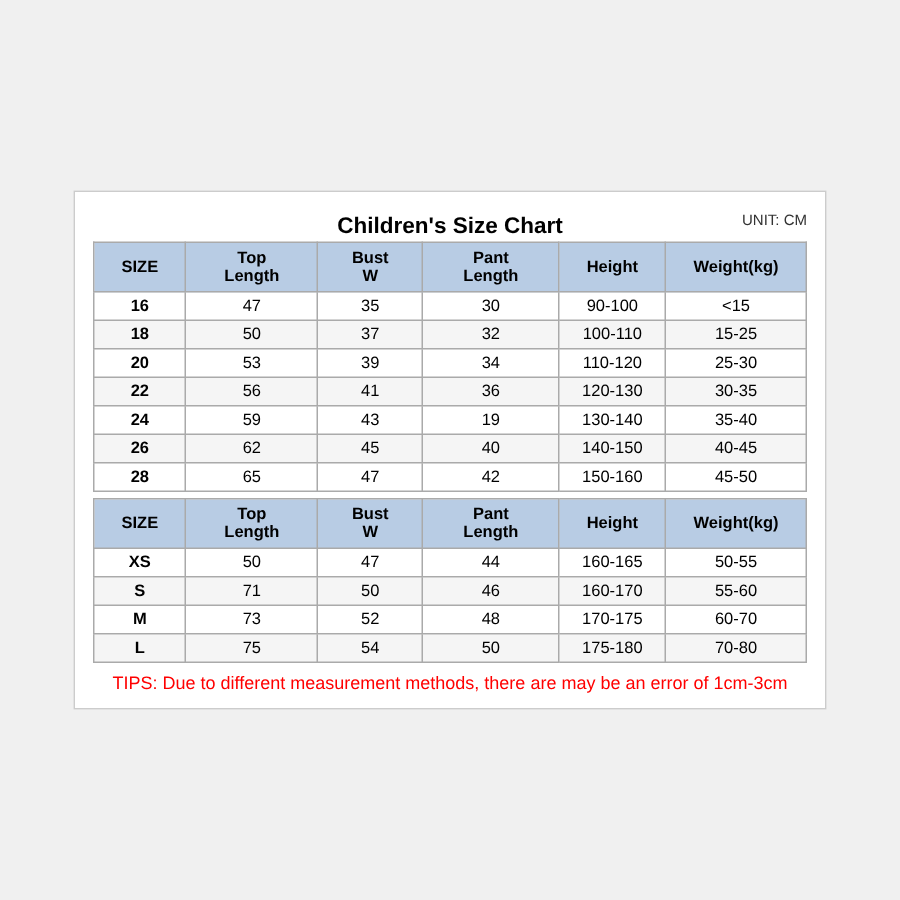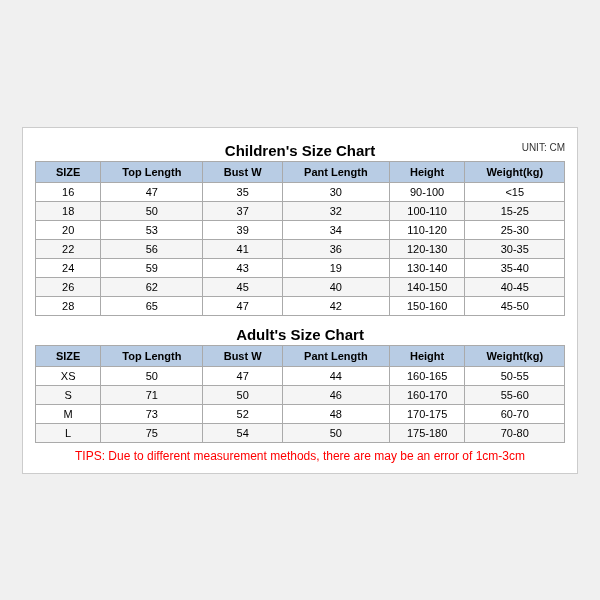--- a/index.html
+++ b/index.html
@@ -8,21 +8,21 @@
       display: flex;
       justify-content: center;
       align-items: center;
       width: 600px;
       height: 600px;
       font-family: Arial, sans-serif;
     }
     .chart-container {
       background: #fff;
       border: 1px solid #ccc;
-      width: 556px;
+      width: 502px;
       padding: 10px 12px 10px 12px;
     }
     .section-title {
       text-align: center;
       font-size: 15px;
       font-weight: bold;
       padding: 4px 0 2px 0;
       position: relative;
     }
     .unit-label {
@@ -46,21 +46,21 @@
       text-align: center;
       padding: 4px 18px;
     }
     td {
       border: 1px solid #aaa;
       text-align: center;
       font-size: 11px;
       padding: 3px 2px;
     }
     td.size-col {
-      font-weight: normal;
+      font-weight: bold;
     }
     tr:nth-child(even) td {
       background: #f5f5f5;
     }
     tr:nth-child(odd) td {
       background: #fff;
     }
     .tips {
       text-align: center;
       font-size: 12px;
@@ -142,23 +142,20 @@
           <td class="size-col">28</td>
           <td>65</td>
           <td>47</td>
           <td>42</td>
           <td>150-160</td>
           <td>45-50</td>
         </tr>
       </tbody>
   </table>
 
-  <div class="section-title" style="margin-top:6px;">
-    <span>Adult's Size Chart</span>
-  </div>
 
   <table>
     <thead>
       <tr>
         <th>SIZE</th>
         <th>Top Length</th>
         <th>Bust W</th>
         <th>Pant Length</th>
         <th>Height</th>
         <th>Weight(kg)</th>

